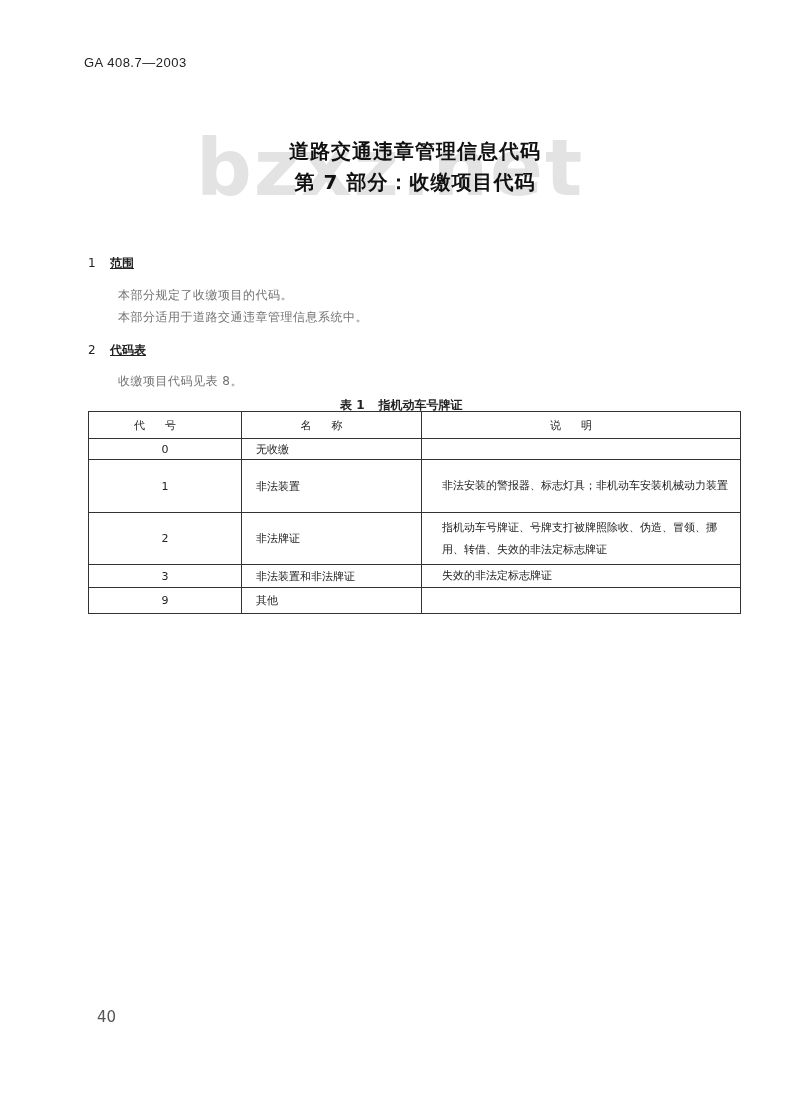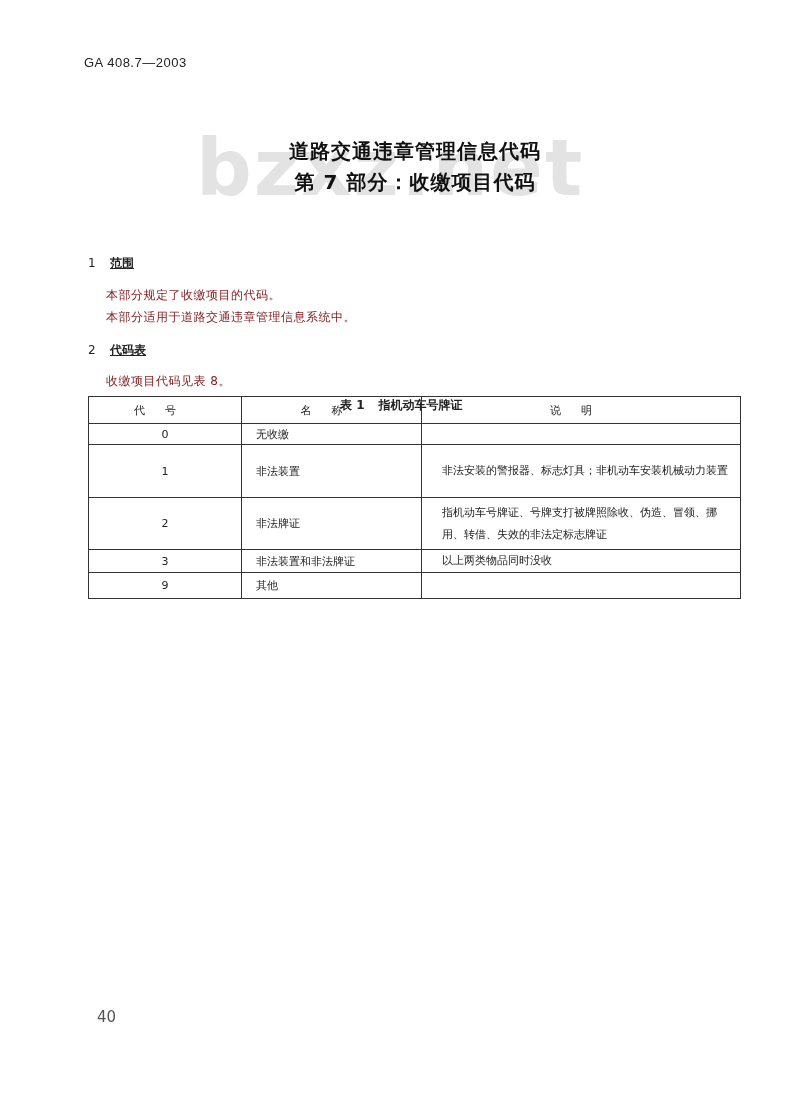--- a/index.html
+++ b/index.html
@@ -22,28 +22,28 @@
       position: absolute; left: 0; width: 800px; text-align: center; z-index: 1;
       font-weight: bold; font-size: 20px; color: #111; letter-spacing: 1px;
     }
     .title.l1 { top: 138px; left: 15px; }
     .title.l2 { top: 169px; left: 15px; }
     .sec-head {
       position: absolute; left: 88px; font-size: 12px; font-weight: bold; color: #222; text-decoration: underline;
     }
     .sec-head .num { display: inline-block; width: 22px; font-weight: normal; }
     .para {
-      position: absolute; left: 106px; font-size: 12px; color: #7f1d1d; letter-spacing: 0.5px;
+      position: absolute; left: 118px; font-size: 12px; color: #737373; letter-spacing: 0.5px;
     }
     .table-caption {
       position: absolute; left: 340px; top: 397px; font-size: 12px; font-weight: bold; color: #222;
     }
     .table-caption .cap-num { margin-right: 14px; }
     table.codes {
-      position: absolute; left: 88px; top: 396px; width: 653px;
+      position: absolute; left: 88px; top: 411px; width: 653px;
       border-collapse: collapse; font-size: 11px; color: #222;
     }
     table.codes th, table.codes td {
       border: 1px solid #333; padding: 0 8px; vertical-align: middle;
     }
     table.codes th { height: 26px; font-weight: normal; letter-spacing: 20px; text-align: center; }
     table.codes td.code { text-align: center; width: 136px; }
     table.codes td.name { width: 157px; padding-left: 14px; }
     table.codes td.desc { padding-left: 20px; line-height: 22px; }
     tr.r0 td { height: 20px; }
@@ -100,21 +100,21 @@
       <td class="desc">非法安装的警报器、标志灯具；非机动车安装机械动力装置</td>
     </tr>
     <tr class="r2">
       <td class="code">2</td>
       <td class="name">非法牌证</td>
       <td class="desc">指机动车号牌证、号牌支打被牌照除收、伪造、冒领、挪用、转借、失效的非法定标志牌证</td>
     </tr>
     <tr class="r3">
       <td class="code">3</td>
       <td class="name">非法装置和非法牌证</td>
-      <td class="desc">以上两类物品同时没收</td>
+      <td class="desc">失效的非法定标志牌证</td>
     </tr>
     <tr class="r9">
       <td class="code">9</td>
       <td class="name">其他</td>
       <td class="desc"></td>
     </tr>
   </tbody>
 </table>
 
 <div class="page-num">40</div>

